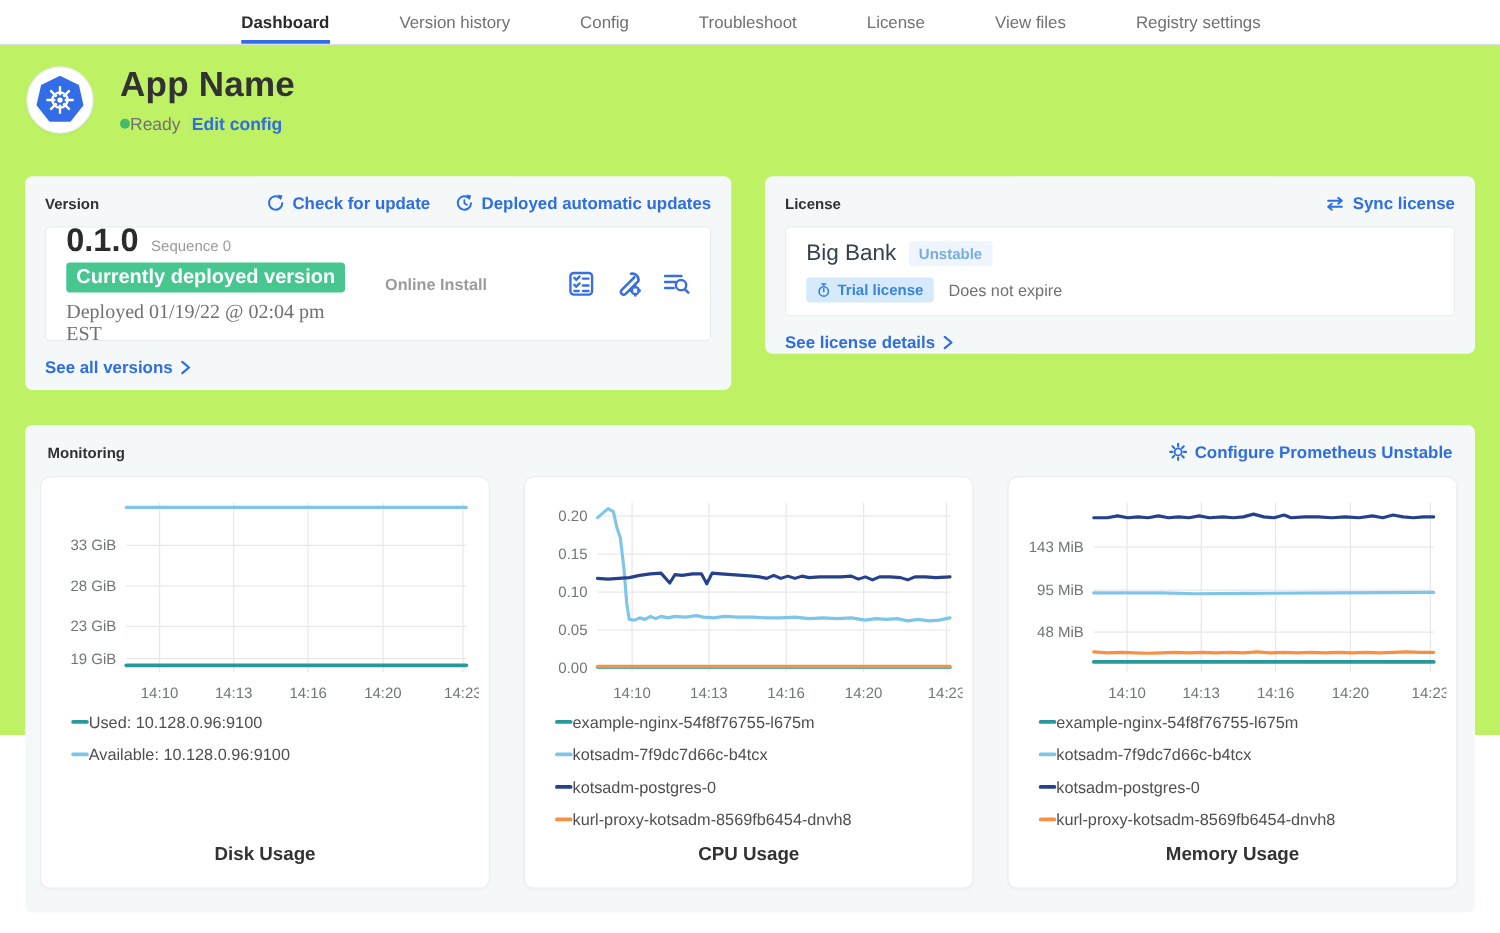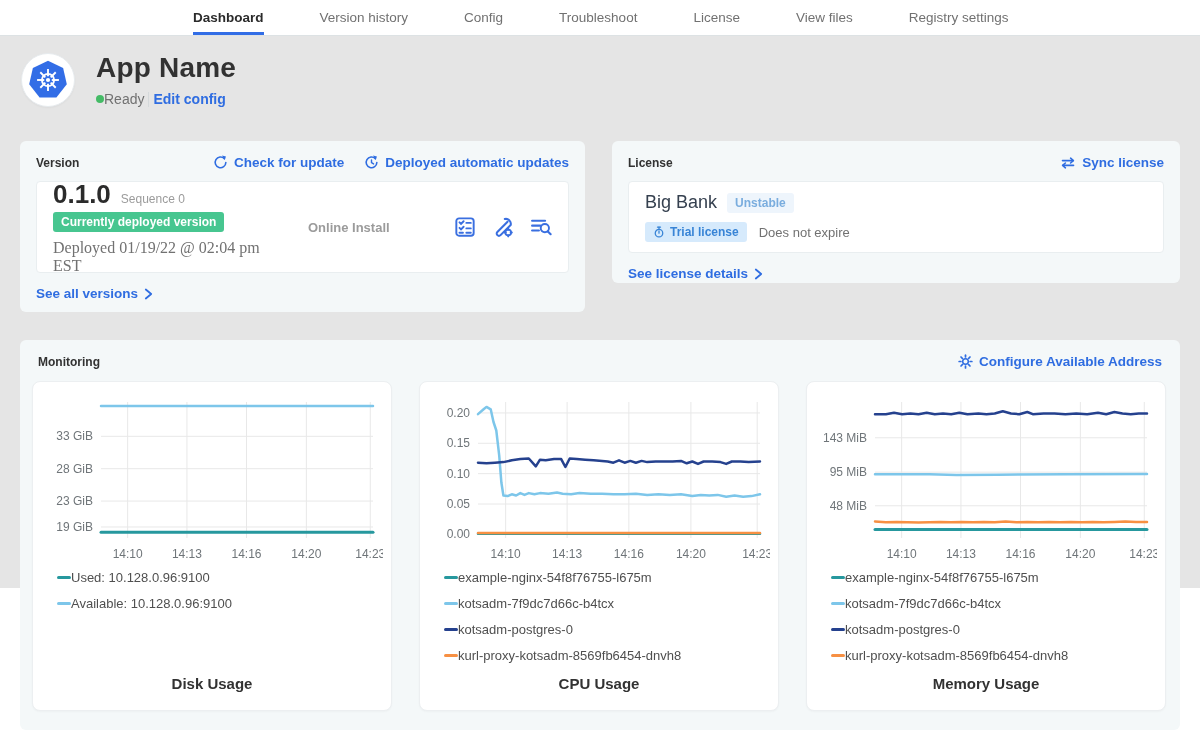--- a/index.html
+++ b/index.html
@@ -1,21 +1,21 @@
 <!DOCTYPE html>
 <html><head>
 <meta charset="utf-8">
 <style>
   * { box-sizing: border-box; margin: 0; padding: 0; }
   html,body { width:1200px; height:746px; }
   body {
     font-family: "Liberation Sans", sans-serif;
     background:#fff; color:#323232; overflow:hidden;
   }
-  #page { position:relative; width:1200px; height:588px; background:#e5e5e5; }
+  #page { position:relative; width:1200px; height:588px; background:#bef264; }
 
   
   .topnav {
     position:absolute; top:0; left:0; right:0; height:36px;
     border-bottom:1px solid #dde2e4; background:#fff;
     display:flex; align-items:stretch; padding-left:193px; gap:56px;
   }
   .tab {
     display:flex; align-items:center; font-size:13.5px; color:#717171;
     cursor:pointer; border-bottom:3px solid transparent; padding-top:3px;
@@ -50,21 +50,21 @@
   .inner {
     background:#fff; border:1px solid #e9eef0; border-radius:4px;
   }
   .version-inner { height:92px; display:flex; align-items:center; padding:12px 16px; }
   .v-left { width:225px; }
   .v-row1 { display:flex; align-items:baseline; gap:10px; }
   .v-number { font-size:26px; font-weight:bold; color:#2b2b2b; }
   .v-seq { font-size:12px; color:#9b9b9b; }
   .v-badge {
     display:inline-block; margin-top:2px; background:#47c690; color:#fff;
-    font-size:12px; font-weight:bold; padding:3px 8px; border-radius:3px;
+    font-size:16px; font-weight:bold; padding:3px 8px; border-radius:3px;
   }
   .v-deployed { font-size:16px; color:#717171; margin-top:7px;font-family:Liberation Serif, serif; }
   .v-mid { flex:1; font-size:13px; font-weight:bold; color:#9b9b9b; padding-left:30px; }
   .v-actions { display:flex; gap:16px; align-items:center; color:#3a6fe0; }
   .v-actions .abtn { cursor:pointer; display:flex; }
   .see-link { margin-top:13px; display:inline-flex; }
 
   .license-inner { height:72px; padding:11px 16px; display:flex; flex-direction:column; justify-content:center; }
   .l-row1 { display:flex; align-items:center; gap:10px; }
   .l-name { font-size:18px; font-weight:normal; color:#35404f; }
@@ -258,21 +258,21 @@
             <line x1="8" y1="3.1" x2="8" y2="1.2"></line>
               <line x1="8" y1="12.9" x2="8" y2="14.8"></line>
             <line x1="3.1" y1="8" x2="1.2" y2="8"></line>
               <line x1="12.9" y1="8" x2="14.8" y2="8"></line>
             <line x1="4.6" y1="4.6" x2="3.2" y2="3.2"></line>
               <line x1="11.4" y1="11.4" x2="12.8" y2="12.8"></line>
             <line x1="4.6" y1="11.4" x2="3.2" y2="12.8"></line>
               <line x1="11.4" y1="4.6" x2="12.8" y2="3.2"></line>
           </g>
         </svg>
-        <span>Configure Available Address</span>
+        <span>Configure Prometheus Unstable</span>
       </a>
     </div>
     <div class="charts-row">
       <div class="chart-card">
         <svg class="chart-svg" viewBox="0 0 340 172">
             <line x1="84.656" y1="10" x2="84.656" y2="146" stroke="#e8e8e8" stroke-width="1"></line>
             <line x1="143.952" y1="10" x2="143.952" y2="146" stroke="#e8e8e8" stroke-width="1"></line>
             <line x1="203.52" y1="10" x2="203.52" y2="146" stroke="#e8e8e8" stroke-width="1"></line>
             <line x1="263.36" y1="10" x2="263.36" y2="146" stroke="#e8e8e8" stroke-width="1"></line>
             <line x1="327.28" y1="10" x2="327.28" y2="146" stroke="#e8e8e8" stroke-width="1"></line>

